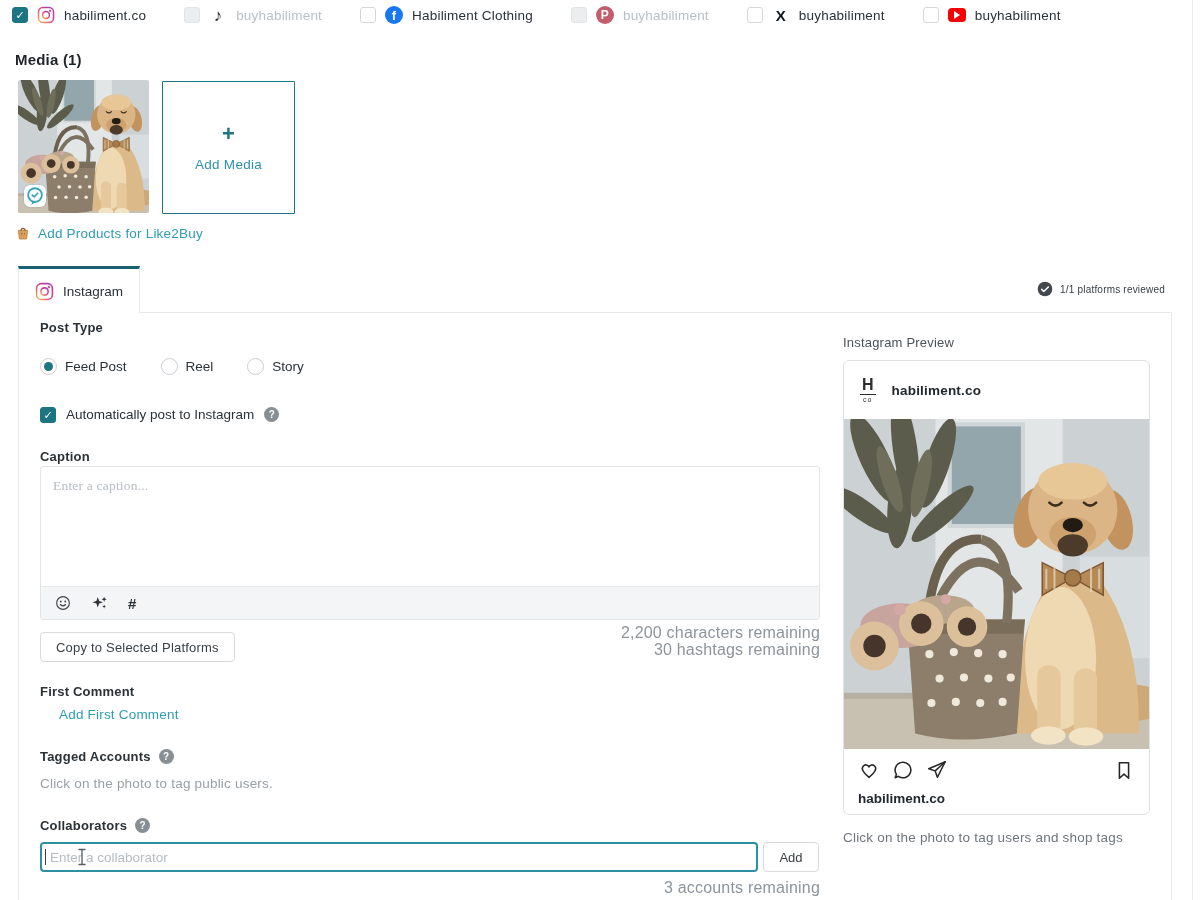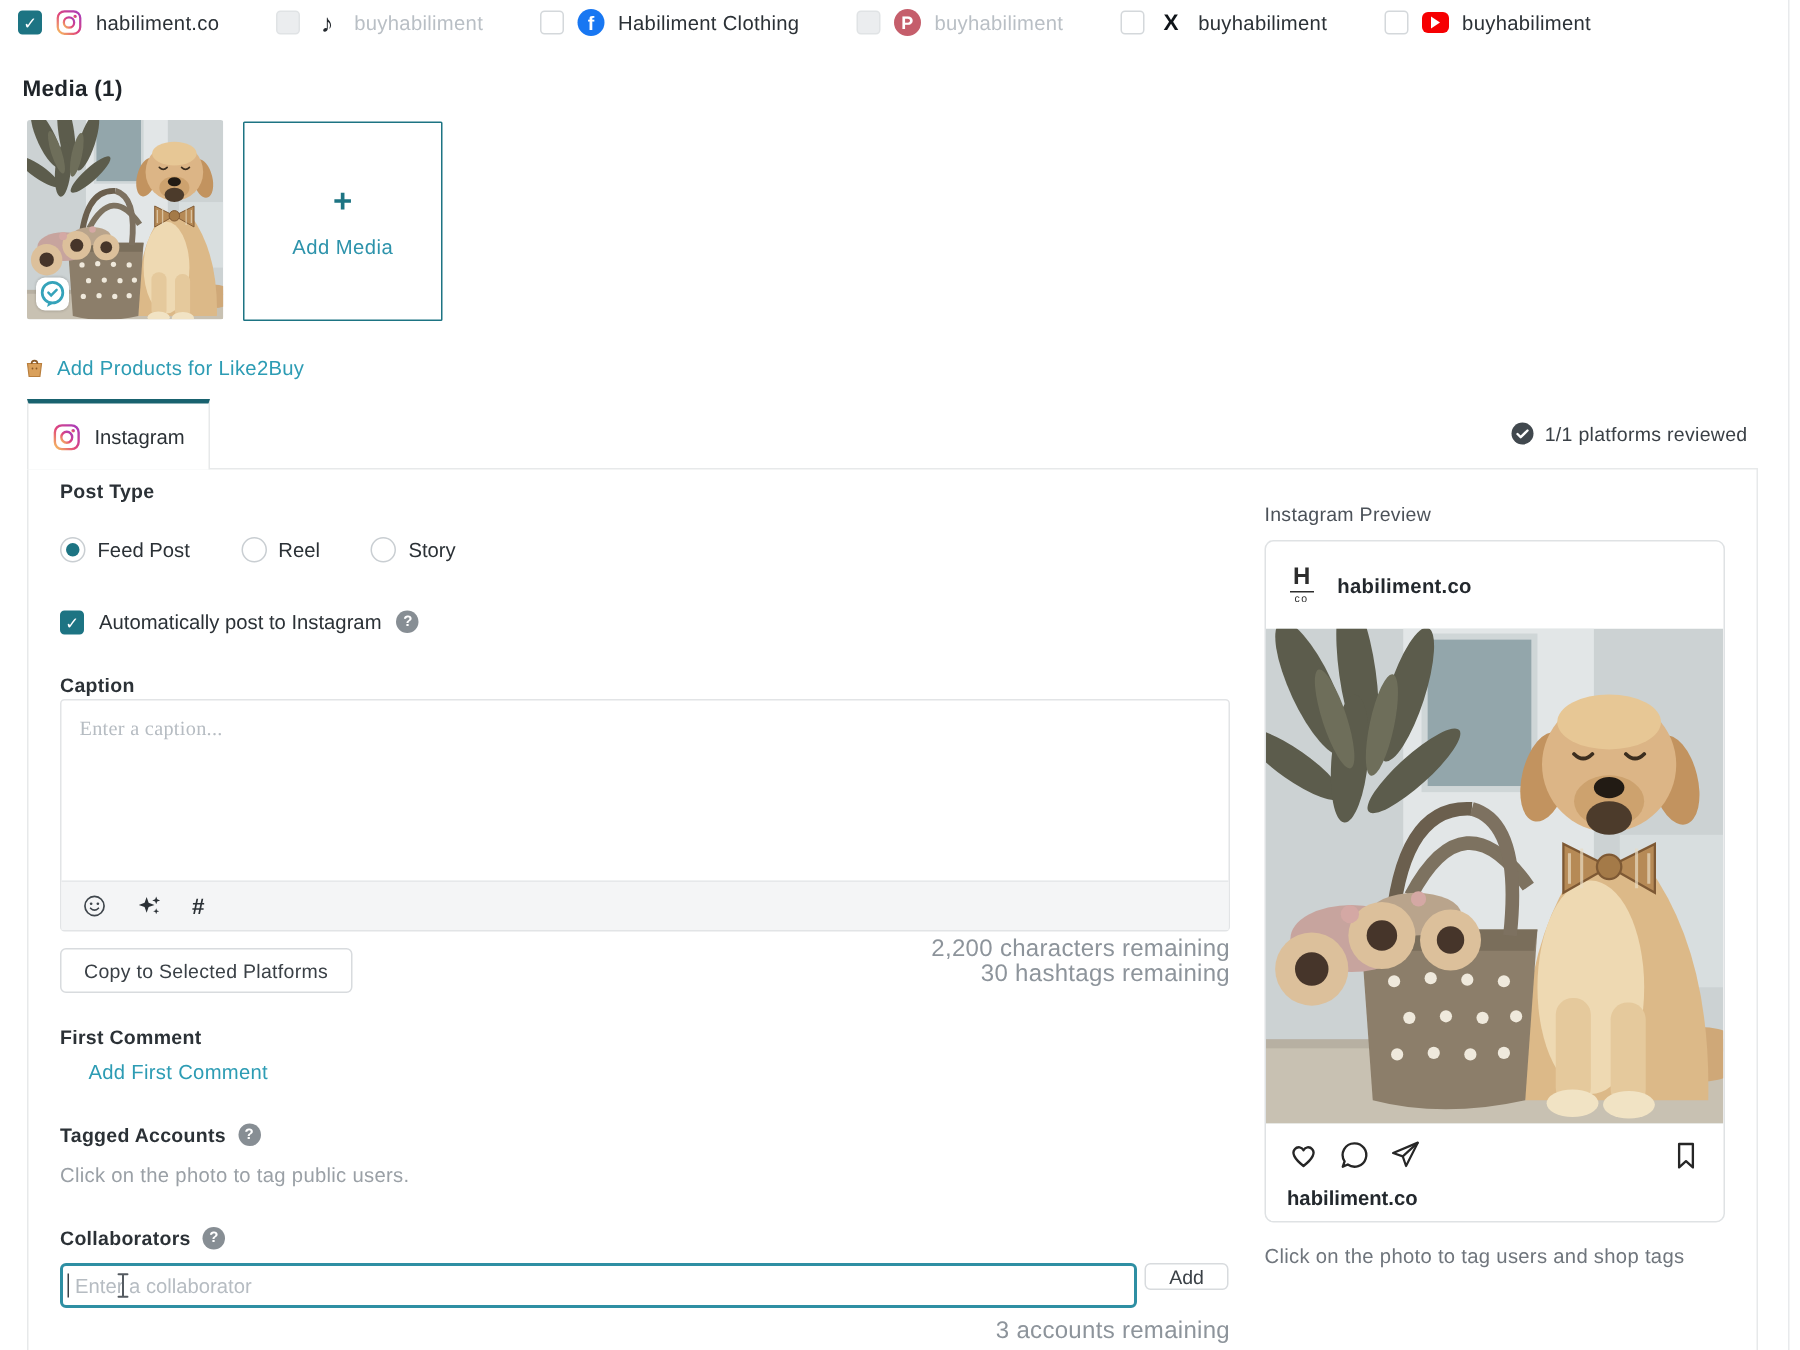--- a/index.html
+++ b/index.html
@@ -25,25 +25,25 @@
   .yt-badge::after { content:""; width:0; height:0; border-left:6px solid #fff; border-top:4px solid transparent; border-bottom:4px solid transparent; }
 
   
   .media-heading { position:absolute; left:15px; top:51px; font-size:15px; font-weight:bold; color:#1f2429; letter-spacing:.2px; }
   .media-thumb { position:absolute; left:18px; top:80px; width:131px; height:133px; border-radius:2px; overflow:hidden; cursor:pointer; }
   .media-thumb svg { width:100%; height:100%; display:block; }
   .thumb-badge { position:absolute; left:6px; bottom:6px; width:22px; height:22px; background:#fff; border-radius:6px; display:flex; align-items:center; justify-content:center; box-shadow:0 0 2px rgba(0,0,0,.2); }
   .add-media { position:absolute; left:162px; top:81px; width:133px; height:133px; background:#fff; border:1px solid #1d7483; border-radius:1px; display:flex; flex-direction:column; align-items:center; justify-content:center; gap:12px; cursor:pointer; font-family:inherit; }
   .add-media .plus { font-size:22px; line-height:1; color:#1d7483; font-weight:bold; }
   .add-media .am-label { font-size:13.5px; color:#2d93ab; letter-spacing:.3px; }
-  .like2buy { position:absolute; left:15px; top:225px; display:flex; align-items:center; gap:7px; font-size:13.5px; color:#2d9cb4; letter-spacing:.2px; cursor:pointer; text-decoration:none;margin-top:12px; }
+  .like2buy { position:absolute; left:15px; top:225px; display:flex; align-items:center; gap:7px; font-size:13.5px; color:#2d9cb4; letter-spacing:.2px; cursor:pointer; text-decoration:none; }
 
   
   .tab { position:absolute; left:18px; top:266px; width:122px; height:47px; background:#fff; border:1px solid #e7e9ea; border-bottom:none; border-top:3px solid #19626f; z-index:2; display:flex; align-items:center; justify-content:center; gap:9px; font-size:13.5px; color:#2b3136; cursor:pointer; }
-  .reviewed { position:absolute; right:35px; top:281px; display:flex; align-items:center; gap:7px; font-size:13px; color:#3a4046; letter-spacing:.2px; }
+  .reviewed { position:absolute; right:35px; top:281px; display:flex; align-items:center; gap:7px; font-size:10px; color:#3a4046; letter-spacing:.2px; }
 
   
   .panel { position:absolute; left:18px; top:312px; width:1154px; height:610px; background:#fff; border:1px solid #e7e9ea; z-index:1; }
 
   .f-label { position:absolute; font-size:13px; font-weight:bold; color:#2b3136; letter-spacing:.2px; z-index:3; }
   .with-help { display:flex; align-items:center; gap:8px; }
   .help { width:15px; height:15px; border-radius:50%; background:#878e94; color:#fff; font-size:10px; font-weight:bold; display:flex; align-items:center; justify-content:center; cursor:pointer; }
 
   .radio-row { position:absolute; left:40px; top:358px; display:flex; align-items:center; gap:34px; z-index:3; }
   .radio-opt { display:flex; align-items:center; gap:8px; font-size:13.5px; color:#2b3136; cursor:pointer; }
@@ -63,21 +63,21 @@
 
   .copy-btn { position:absolute; left:40px; top:632px; height:30px; padding:0 15px; background:#fff; border:1px solid #d8dbde; border-radius:4px; font-family:inherit; font-size:13px; color:#3a4046; letter-spacing:.2px; cursor:pointer; z-index:3; }
 
   .teal-link { position:absolute; font-size:13.5px; color:#2d9cb4; letter-spacing:.2px; cursor:pointer; z-index:3; text-decoration:none;margin-left:19px; }
   .hint-text { position:absolute; font-size:13.5px; color:#9aa0a6; letter-spacing:.2px; z-index:3; }
 
   .collab-input { position:absolute; left:40px; top:842px; width:718px; height:30px; border:2px solid #2e8fa3; border-radius:4px; padding:0 8px; font-family:inherit; font-size:13.5px; color:#2b3136; outline:none; z-index:3; }
   .collab-input::placeholder { color:#b6bcc2; }
   .text-caret { position:absolute; left:45px; top:849px; width:1px; height:16px; background:#3a4046; z-index:4; }
   .ibeam { position:absolute; left:77px; top:848px; z-index:4; }
-  .add-btn { position:absolute; left:763px; top:842px; width:56px; height:18px; background:#fff; border:1px solid #d8dbde; border-radius:4px; font-family:inherit; font-size:13px; color:#3a4046; cursor:pointer; z-index:3; }
+  .add-btn { position:absolute; left:763px; top:842px; width:56px; height:30px; background:#fff; border:1px solid #d8dbde; border-radius:4px; font-family:inherit; font-size:13px; color:#3a4046; cursor:pointer; z-index:3; }
 
   
   .pv-title { position:absolute; left:843px; top:335px; font-size:13px; color:#4c5259; letter-spacing:.2px; z-index:3; }
   .pv-card { position:absolute; left:843px; top:360px; width:307px; height:455px; background:#fff; border:1px solid #dfe2e4; border-radius:6px; z-index:3; overflow:hidden; }
   .pv-head { height:58px; display:flex; align-items:center; padding:0 16px; gap:16px; }
   .pv-avatar { display:flex; flex-direction:column; align-items:center; line-height:1; color:#2d2d2d; cursor:default; }
   .pv-avatar .av-h { font-size:16px; font-weight:bold; border-bottom:1px solid #2d2d2d; padding:0 2px 1px; }
   .pv-avatar .av-co { font-size:7px; letter-spacing:1px; margin-top:1px; }
   .pv-user { font-size:13.5px; font-weight:bold; color:#23282d; letter-spacing:.2px; }
   .pv-img { width:305px; height:330px; display:block; cursor:pointer; }

